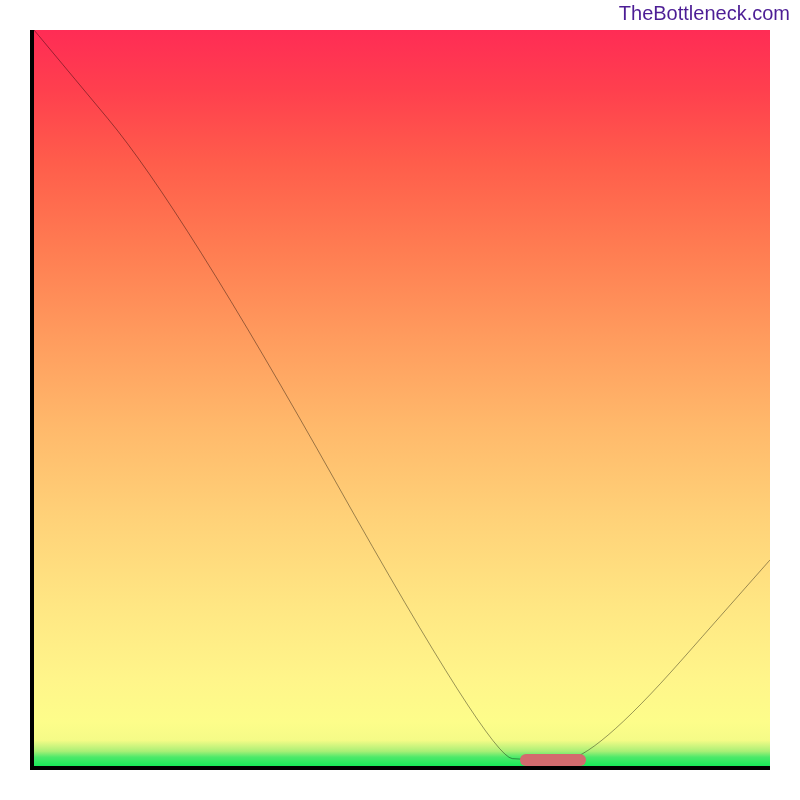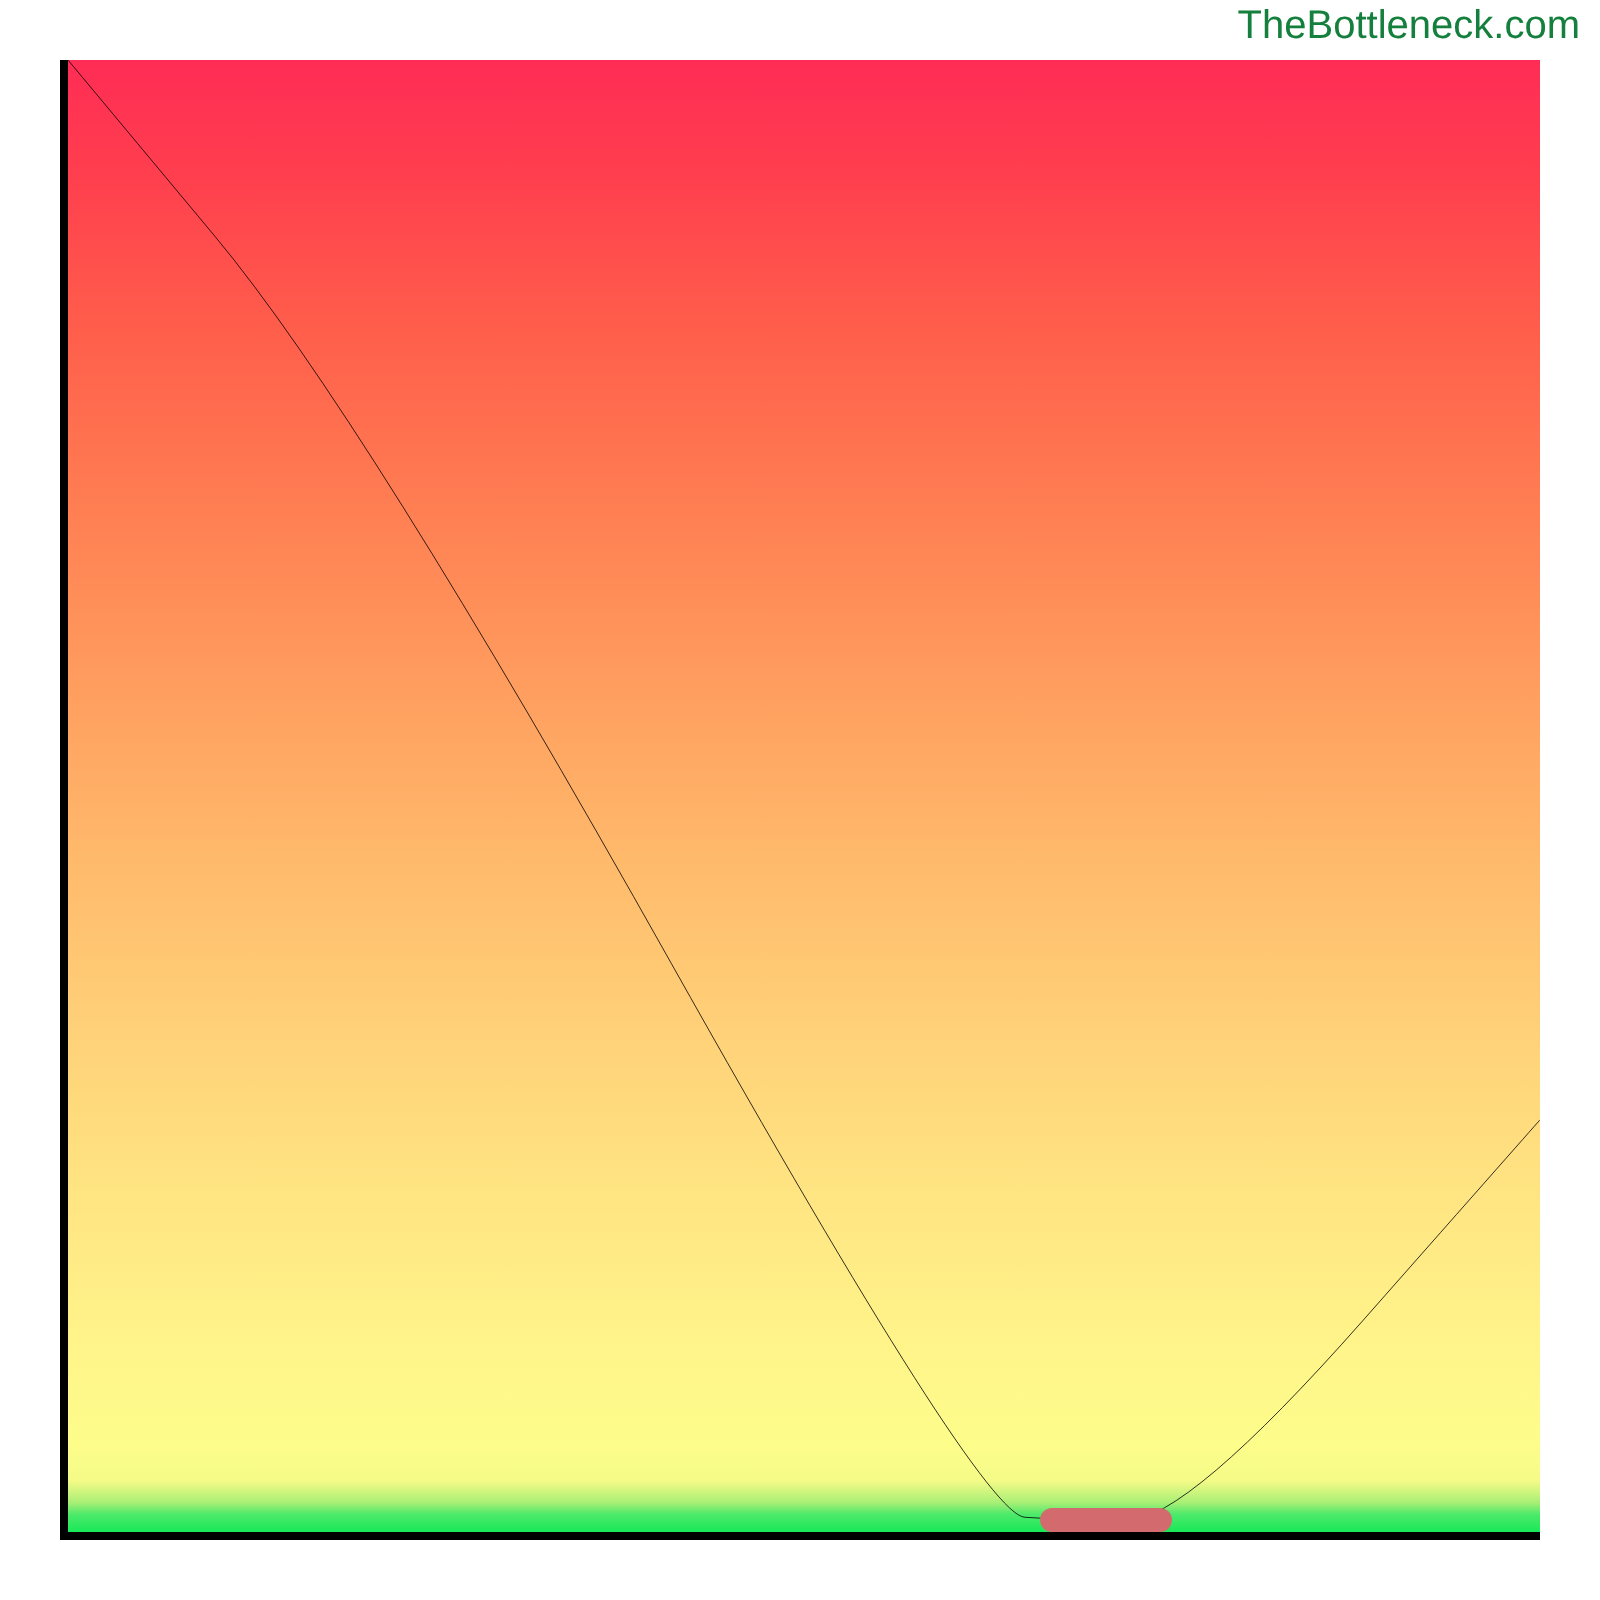--- a/index.html
+++ b/index.html
@@ -9,21 +9,21 @@
     height: 800px;
     background: #ffffff;
     font-family: Arial, Helvetica, sans-serif;
     position: relative;
     overflow: hidden;
   }
   .watermark {
     position: absolute;
     top: 2px;
     right: 10px;
-    color: #15803d;
+    color: #4c1d95;
     font-size: 20px;
     z-index: 5;
   }
   .plot {
     position: absolute;
     left: 30px;
     top: 30px;
     width: 740px;
     height: 740px;
     border-left: 4px solid #000;

